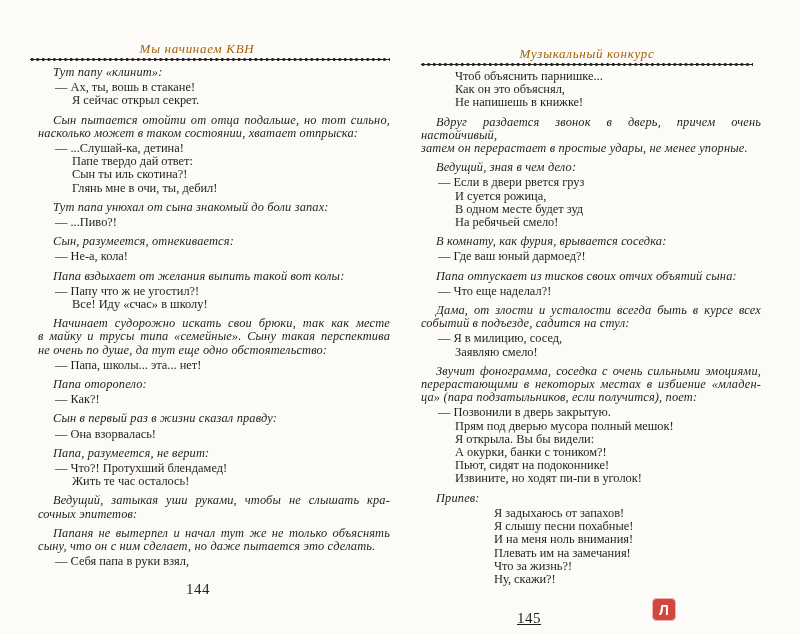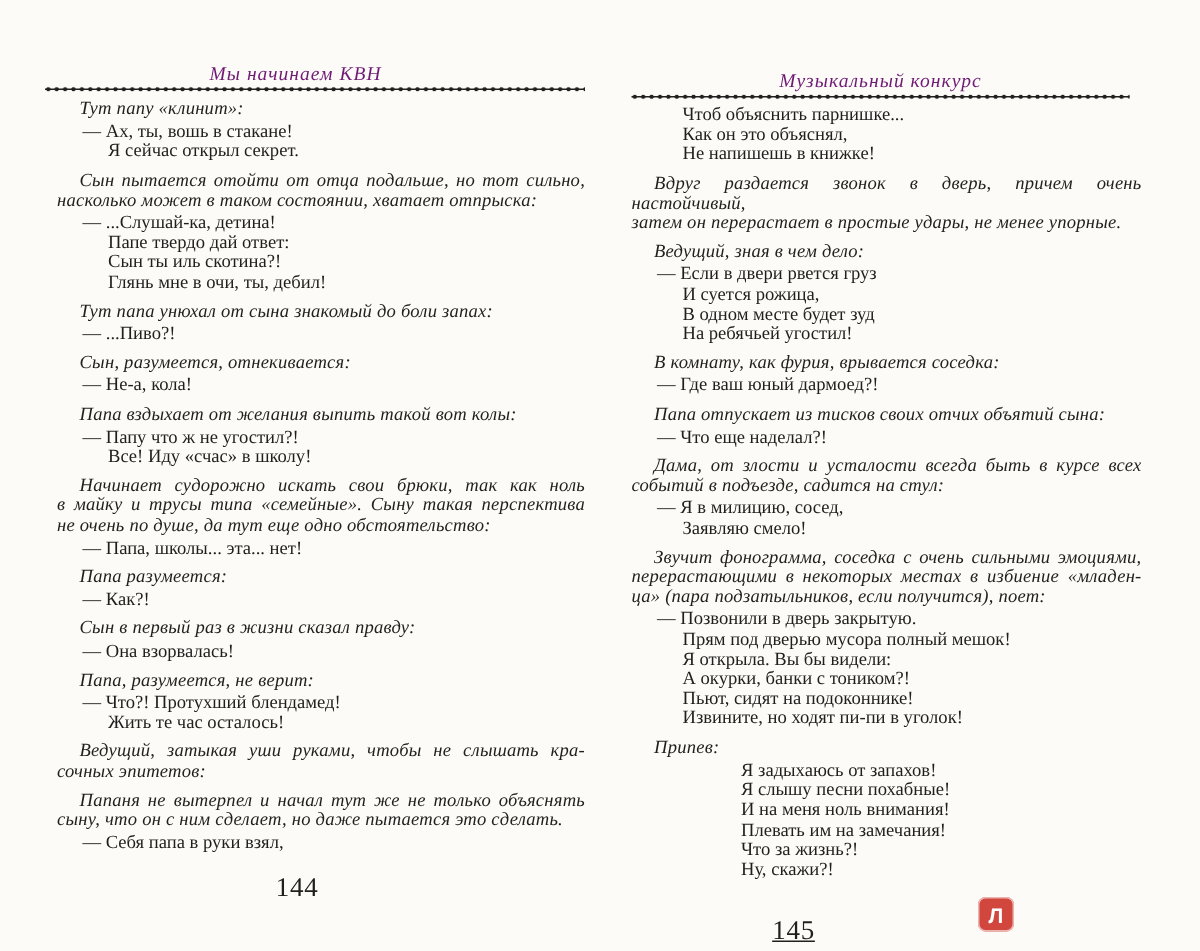--- a/index.html
+++ b/index.html
@@ -8,21 +8,21 @@
     background:#fcfbf8;
     font-family:"Liberation Serif","DejaVu Serif",serif;
     color:#211f1d; overflow:hidden;
   }
   .page { position:absolute; top:0; height:634px; }
   .page-left  { left:30px;  width:360px; }
   .page-right { left:421px; width:352px; }
 
   .running-head {
     position:absolute; font-style:italic; font-size:13px;
-    letter-spacing:0.7px; text-align:center; white-space:nowrap; color:#701a75;
+    letter-spacing:0.7px; text-align:center; white-space:nowrap; color:#a16207;
   }
   .page-left  .running-head { top:41px; left:0; width:360px; transform:translateX(-13px); }
   .page-right .running-head { top:46px; left:0; width:332px; }
 
   .rule {
     position:absolute; height:5px;
     background:
       radial-gradient(circle 1.4px at 2.2px 2.5px, #21201e 1.25px, rgba(0,0,0,0) 1.6px) left center / 5.6px 5px repeat-x,
       linear-gradient(#21201e,#21201e) left center / 100% 1.1px no-repeat;
   }
@@ -38,21 +38,21 @@
   .content .block:first-child { margin-top:0; }
 
   .sline { text-align:justify; }
   .sline.fill { text-align-last:justify; }
   .sline.first { text-indent:15px; }
 
   .vline.dash   { padding-left:17px; }
   .vline.cont   { padding-left:34px; }
   .chorus-line  { padding-left:73px; }
 
-  .page-number { position:absolute; font-size:18px; letter-spacing:0.5px; }
+  .page-number { position:absolute; font-size:15px; letter-spacing:0.5px; }
   .page-left  .page-number { top:581px; left:148px; width:40px; text-align:center; }
   .page-right .page-number { top:610px; left:88px;  width:40px; text-align:center;text-decoration:underline; }
 
   .watermark {
     position:absolute; left:652px; top:598px; width:24px; height:23px;
     border-radius:5px; display:flex; align-items:center; justify-content:center;
     font-family:"Liberation Sans","DejaVu Sans",sans-serif;
     font-weight:bold; font-size:14px; line-height:1;
     box-shadow:0 0 0 1px rgba(255,255,255,0.6) inset;
   }
@@ -96,29 +96,29 @@
           <div class="vline dash">— Не-а, кола!</div>
         </div>
         <div class="block stage">
           <div class="sline first">Папа вздыхает от желания выпить такой вот колы:</div>
         </div>
         <div class="block verse">
           <div class="vline dash">— Папу что ж не угостил?!</div>
           <div class="vline cont">Все! Иду «счас» в школу!</div>
         </div>
         <div class="block stage">
-          <div class="sline first fill">Начинает судорожно искать свои брюки, так как ноль</div>
+          <div class="sline first fill">Начинает судорожно искать свои брюки, так как месте</div>
           <div class="sline fill">в майку и трусы типа «семейные». Сыну такая перспектива</div>
           <div class="sline">не очень по душе, да тут еще одно обстоятельство:</div>
         </div>
         <div class="block verse">
           <div class="vline dash">— Папа, школы... эта... нет!</div>
         </div>
         <div class="block stage">
-          <div class="sline first">Папа разумеется:</div>
+          <div class="sline first">Папа оторопело:</div>
         </div>
         <div class="block verse">
           <div class="vline dash">— Как?!</div>
         </div>
         <div class="block stage">
           <div class="sline first">Сын в первый раз в жизни сказал правду:</div>
         </div>
         <div class="block verse">
           <div class="vline dash">— Она взорвалась!</div>
         </div>
@@ -157,21 +157,21 @@
           <div class="sline first fill">Вдруг раздается звонок в дверь, причем очень настойчивый,</div>
           <div class="sline">затем он перерастает в простые удары, не менее упорные.</div>
         </div>
         <div class="block stage">
           <div class="sline first">Ведущий, зная в чем дело:</div>
         </div>
         <div class="block verse">
           <div class="vline dash">— Если в двери рвется груз</div>
           <div class="vline cont">И суется рожица,</div>
           <div class="vline cont">В одном месте будет зуд</div>
-          <div class="vline cont">На ребячьей угостил!</div>
+          <div class="vline cont">На ребячьей смело!</div>
         </div>
         <div class="block stage">
           <div class="sline first">В комнату, как фурия, врывается соседка:</div>
         </div>
         <div class="block verse">
           <div class="vline dash">— Где ваш юный дармоед?!</div>
         </div>
         <div class="block stage">
           <div class="sline first">Папа отпускает из тисков своих отчих объятий сына:</div>
         </div>

